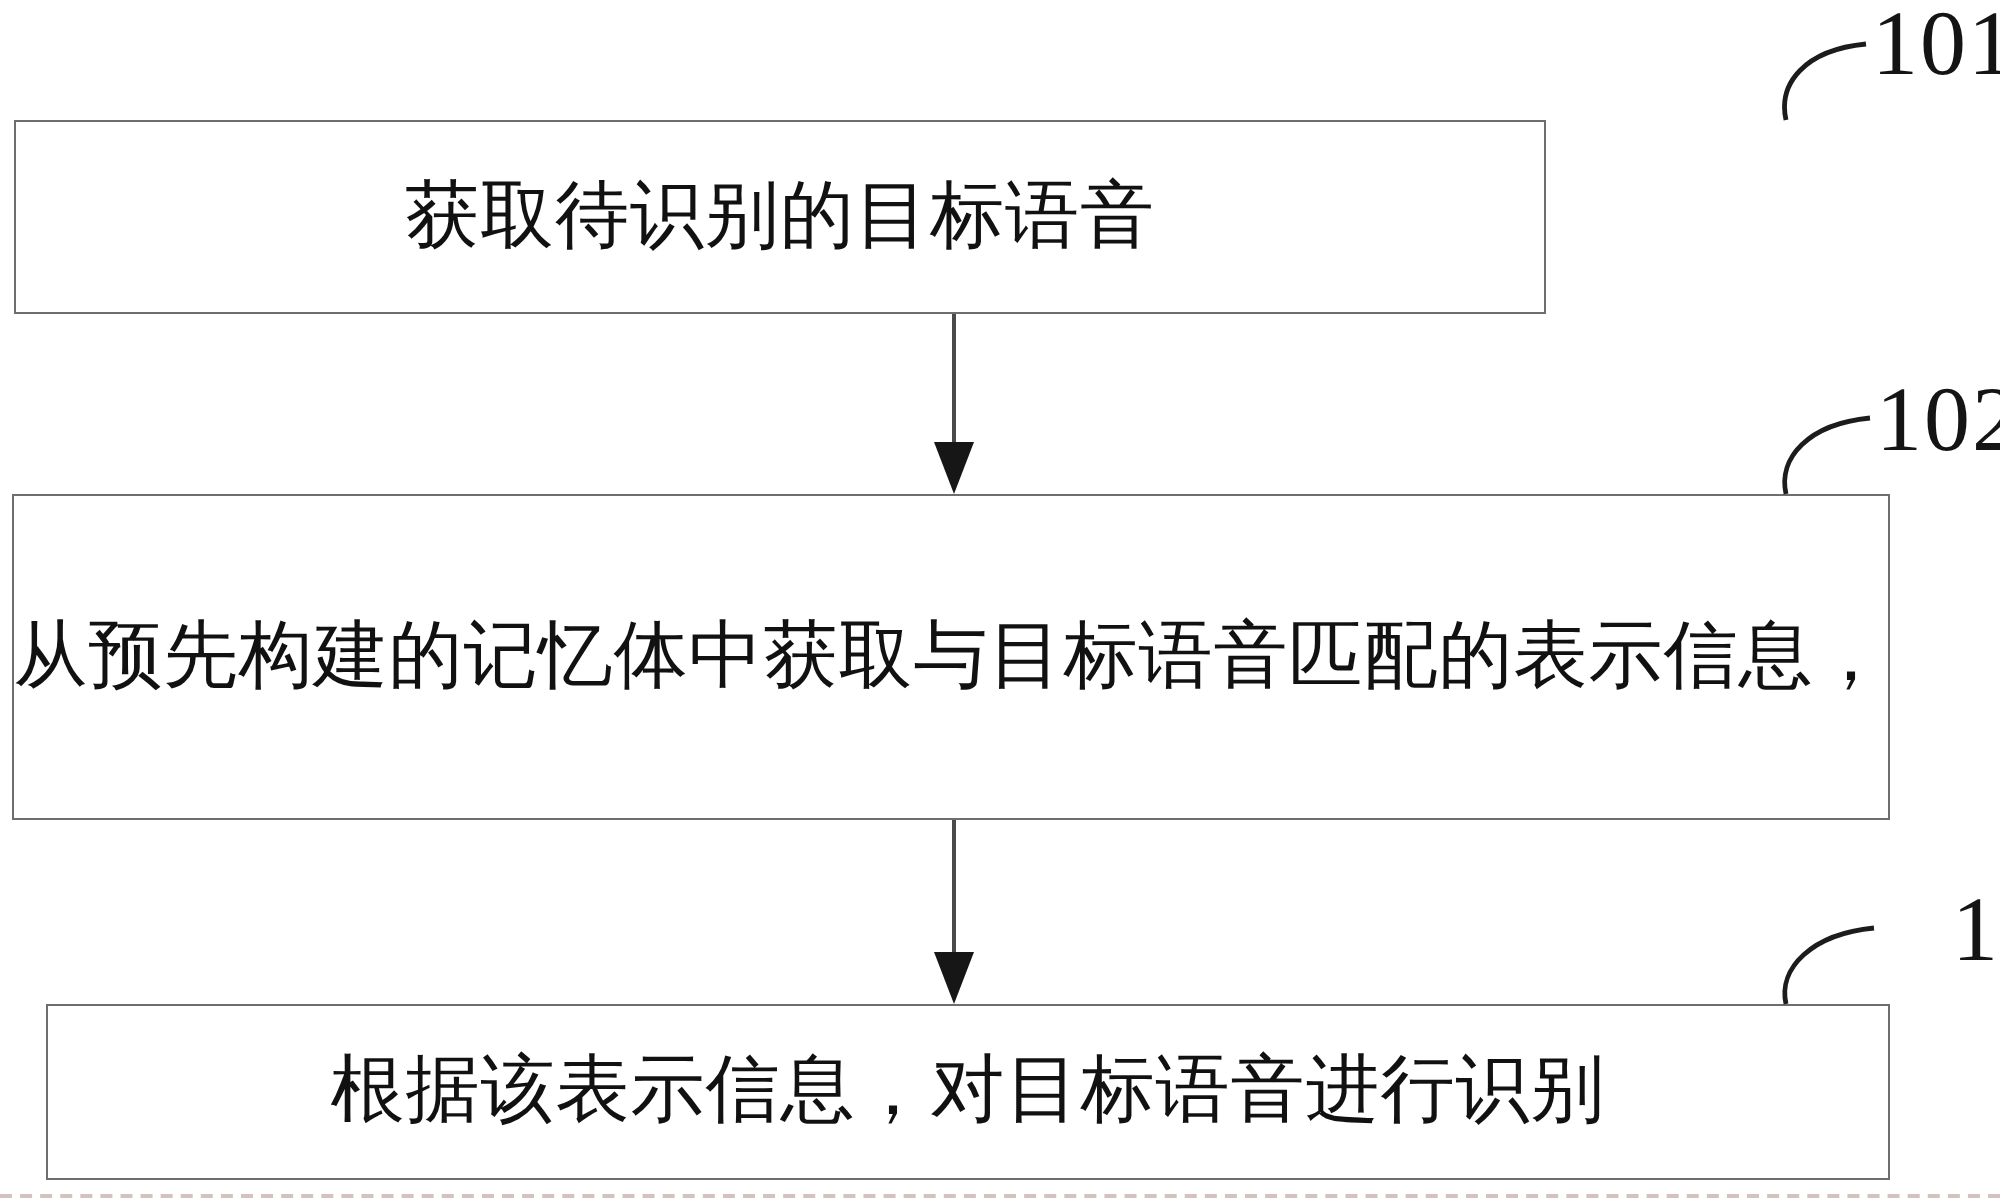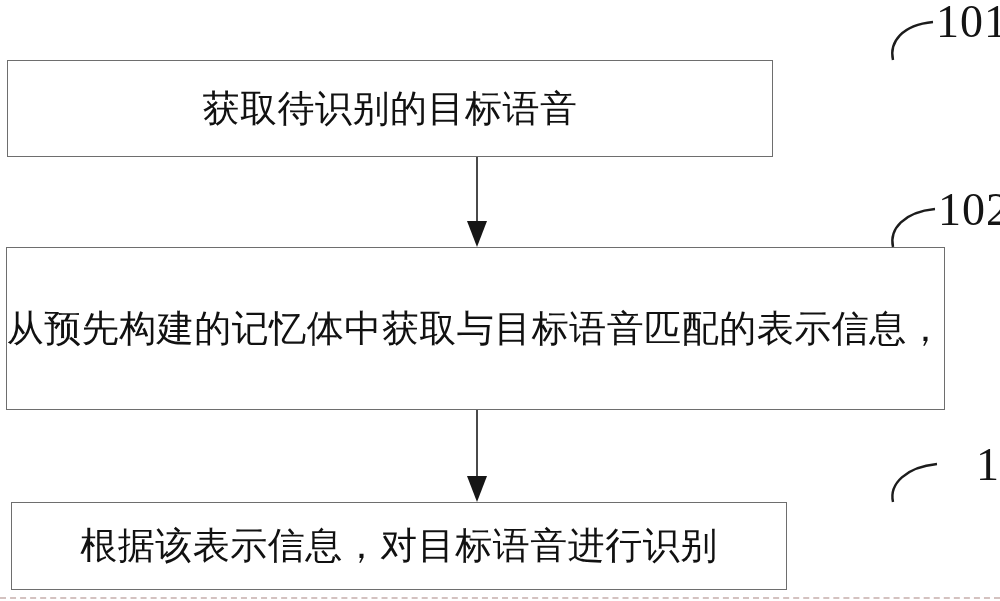--- a/index.html
+++ b/index.html
@@ -29,21 +29,21 @@
   .step-box .line {
     display: block;
     font-size: 37px;
     line-height: 46px;
     color: #111111;
     letter-spacing: 0.5px;
     white-space: nowrap;
   }
   #box-101 { left: 7px;  top: 60px;  width: 766px; height: 97px;  }
   #box-102 { left: 6px;  top: 247px; width: 939px; height: 163px; }
-  #box-103 { left: 11px;  top: 502px; width: 776px; height: 88px;  }
+  #box-103 { left: 23px;  top: 502px; width: 922px; height: 88px;  }
 
   .arrow-shaft {
     position: absolute;
     width: 2px;
     background: #4a4a4a;
   }
   #shaft-1 { left: 476px; top: 157px; height: 68px; }
   #shaft-2 { left: 476px; top: 410px; height: 70px; }
 
   .arrowhead {

